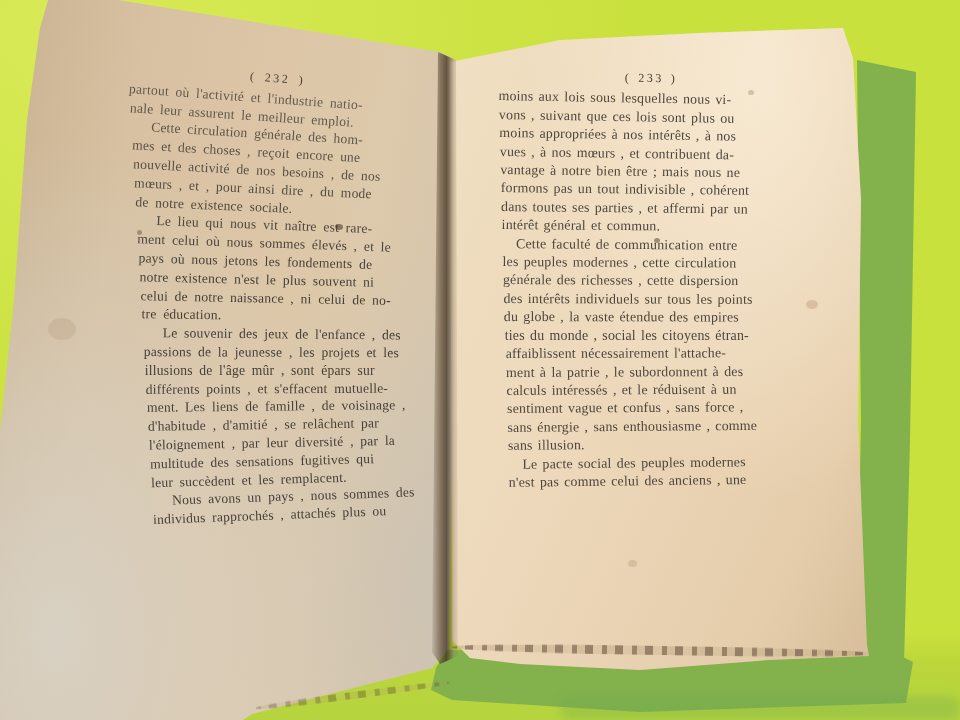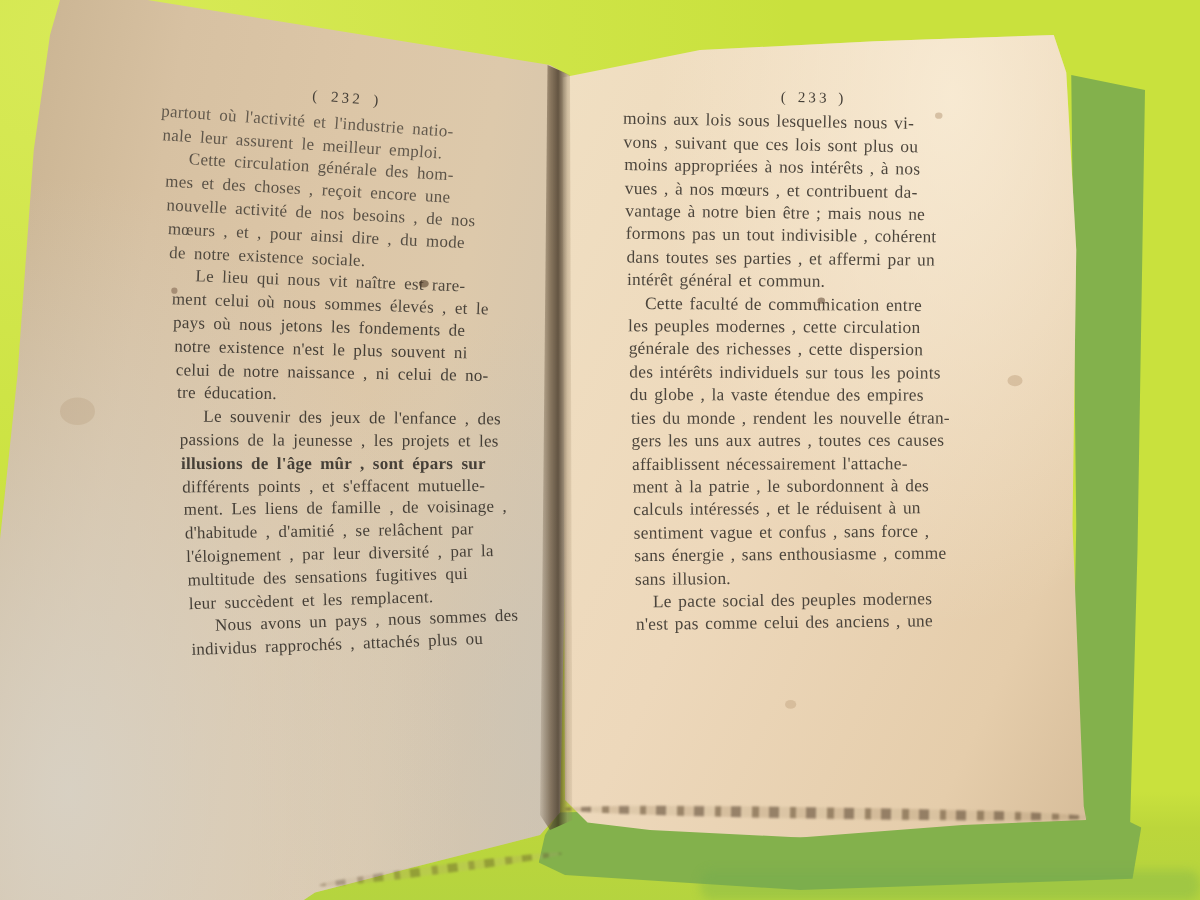--- a/index.html
+++ b/index.html
@@ -94,21 +94,21 @@
       <div class="tline" style="transform: rotate(2.68deg) translateX(6.3px); opacity: 0.9;">mœurs , et , pour ainsi dire , du mode</div>
       <div class="tline" style="transform: rotate(2.41deg) translateX(7.35px); opacity: 0.92;">de notre existence sociale.</div>
       <div class="tline" style="transform: rotate(2.14deg) translateX(8.4px); padding-left: 20px; opacity: 0.94;">Le lieu qui nous vit naître est rare-</div>
       <div class="tline" style="transform: rotate(1.87deg) translateX(9.45px); opacity: 0.96;">ment celui où nous sommes élevés , et le</div>
       <div class="tline" style="transform: rotate(1.6deg) translateX(10.5px); opacity: 0.98;">pays où nous jetons les fondements de</div>
       <div class="tline" style="transform: rotate(1.33deg) translateX(11.55px); opacity: 1;">notre existence n'est le plus souvent ni</div>
       <div class="tline" style="transform: rotate(1.06deg) translateX(12.6px); opacity: 1;">celui de notre naissance , ni celui de no-</div>
       <div class="tline" style="transform: rotate(0.79deg) translateX(13.65px); opacity: 1;">tre éducation.</div>
       <div class="tline" style="transform: rotate(0.52deg) translateX(14.7px); padding-left: 20px; opacity: 1;">Le souvenir des jeux de l'enfance , des</div>
       <div class="tline" style="transform: rotate(0.25deg) translateX(15.75px); opacity: 1;">passions de la jeunesse , les projets et les</div>
-      <div class="tline" style="transform: rotate(-0.02deg) translateX(16.8px); opacity: 1; font-weight: bold;">illusions de l'âge mûr , sont épars sur</div>
+      <div class="tline" style="transform: rotate(-0.02deg) translateX(16.8px); opacity: 1;">illusions de l'âge mûr , sont épars sur</div>
       <div class="tline" style="transform: rotate(-0.29deg) translateX(17.85px); opacity: 1;">différents points , et s'effacent mutuelle-</div>
       <div class="tline" style="transform: rotate(-0.56deg) translateX(18.9px); opacity: 1;">ment. Les liens de famille , de voisinage ,</div>
       <div class="tline" style="transform: rotate(-0.83deg) translateX(19.95px); opacity: 1;">d'habitude , d'amitié , se relâchent par</div>
       <div class="tline" style="transform: rotate(-1.1deg) translateX(21px); opacity: 1;">l'éloignement , par leur diversité , par la</div>
       <div class="tline" style="transform: rotate(-1.37deg) translateX(22.05px); opacity: 1;">multitude des sensations fugitives qui</div>
       <div class="tline" style="transform: rotate(-1.64deg) translateX(23.1px); opacity: 1;">leur succèdent et les remplacent.</div>
       <div class="tline" style="transform: rotate(-1.91deg) translateX(24.15px); padding-left: 20px; opacity: 1;">Nous avons un pays , nous sommes des</div>
       <div class="tline" style="transform: rotate(-2.18deg) translateX(25.2px); opacity: 1;">individus rapprochés , attachés plus ou</div>
     </div>
   <div class="page-text page-text-right" style="font-size: 13.9px; line-height: 18.4px; word-spacing: 1.5px; filter: blur(0.25px);">
@@ -119,22 +119,21 @@
       <div class="tline" style="transform: rotate(0.8deg) translateX(1.8px); opacity: 0.96;">vues , à nos mœurs , et contribuent da-</div>
       <div class="tline" style="transform: rotate(0.725deg) translateX(2.25px); opacity: 0.96;">vantage à notre bien être ; mais nous ne</div>
       <div class="tline" style="transform: rotate(0.65deg) translateX(2.7px); opacity: 0.96;">formons pas un tout indivisible , cohérent</div>
       <div class="tline" style="transform: rotate(0.575deg) translateX(3.15px); opacity: 0.96;">dans toutes ses parties , et affermi par un</div>
       <div class="tline" style="transform: rotate(0.5deg) translateX(3.6px); opacity: 0.96;">intérêt général et commun.</div>
       <div class="tline" style="transform: rotate(0.425deg) translateX(4.05px); padding-left: 14px; opacity: 0.96;">Cette faculté de communication entre</div>
       <div class="tline" style="transform: rotate(0.35deg) translateX(4.5px); opacity: 0.96;">les peuples modernes , cette circulation</div>
       <div class="tline" style="transform: rotate(0.275deg) translateX(4.95px); opacity: 0.96;">générale des richesses , cette dispersion</div>
       <div class="tline" style="transform: rotate(0.2deg) translateX(5.4px); opacity: 0.96;">des intérêts individuels sur tous les points</div>
       <div class="tline" style="transform: rotate(0.125deg) translateX(5.85px); opacity: 0.96;">du globe , la vaste étendue des empires</div>
-      <div class="tline" style="transform: rotate(-0.0249999deg) translateX(6.75px); opacity: 0.96;">ties du monde , rendent les nouvelle étran-</div>
-      <div class="tline" style="transform: rotate(-0.0999999deg) translateX(7.2px); opacity: 0.96;">gers les uns aux autres , toutes ces causes</div>
+      <div class="tline" style="transform: rotate(-0.0249999deg) translateX(6.75px); opacity: 0.96;">ties du monde , social les citoyens étran-</div>
       <div class="tline" style="transform: rotate(-0.175deg) translateX(7.65px); opacity: 0.96;">affaiblissent nécessairement l'attache-</div>
       <div class="tline" style="transform: rotate(-0.25deg) translateX(8.1px); opacity: 0.96;">ment à la patrie , le subordonnent à des</div>
       <div class="tline" style="transform: rotate(-0.325deg) translateX(8.55px); opacity: 0.96;">calculs intéressés , et le réduisent à un</div>
       <div class="tline" style="transform: rotate(-0.4deg) translateX(9px); opacity: 0.96;">sentiment vague et confus , sans force ,</div>
       <div class="tline" style="transform: rotate(-0.475deg) translateX(9.45px); opacity: 0.96;">sans énergie , sans enthousiasme , comme</div>
       <div class="tline" style="transform: rotate(-0.55deg) translateX(9.9px); opacity: 0.96;">sans illusion.</div>
       <div class="tline" style="transform: rotate(-0.625deg) translateX(10.35px); padding-left: 14px; opacity: 0.96;">Le pacte social des peuples modernes</div>
       <div class="tline" style="transform: rotate(-0.7deg) translateX(10.8px); opacity: 0.96;">n'est pas comme celui des anciens , une</div>
     </div>
 

